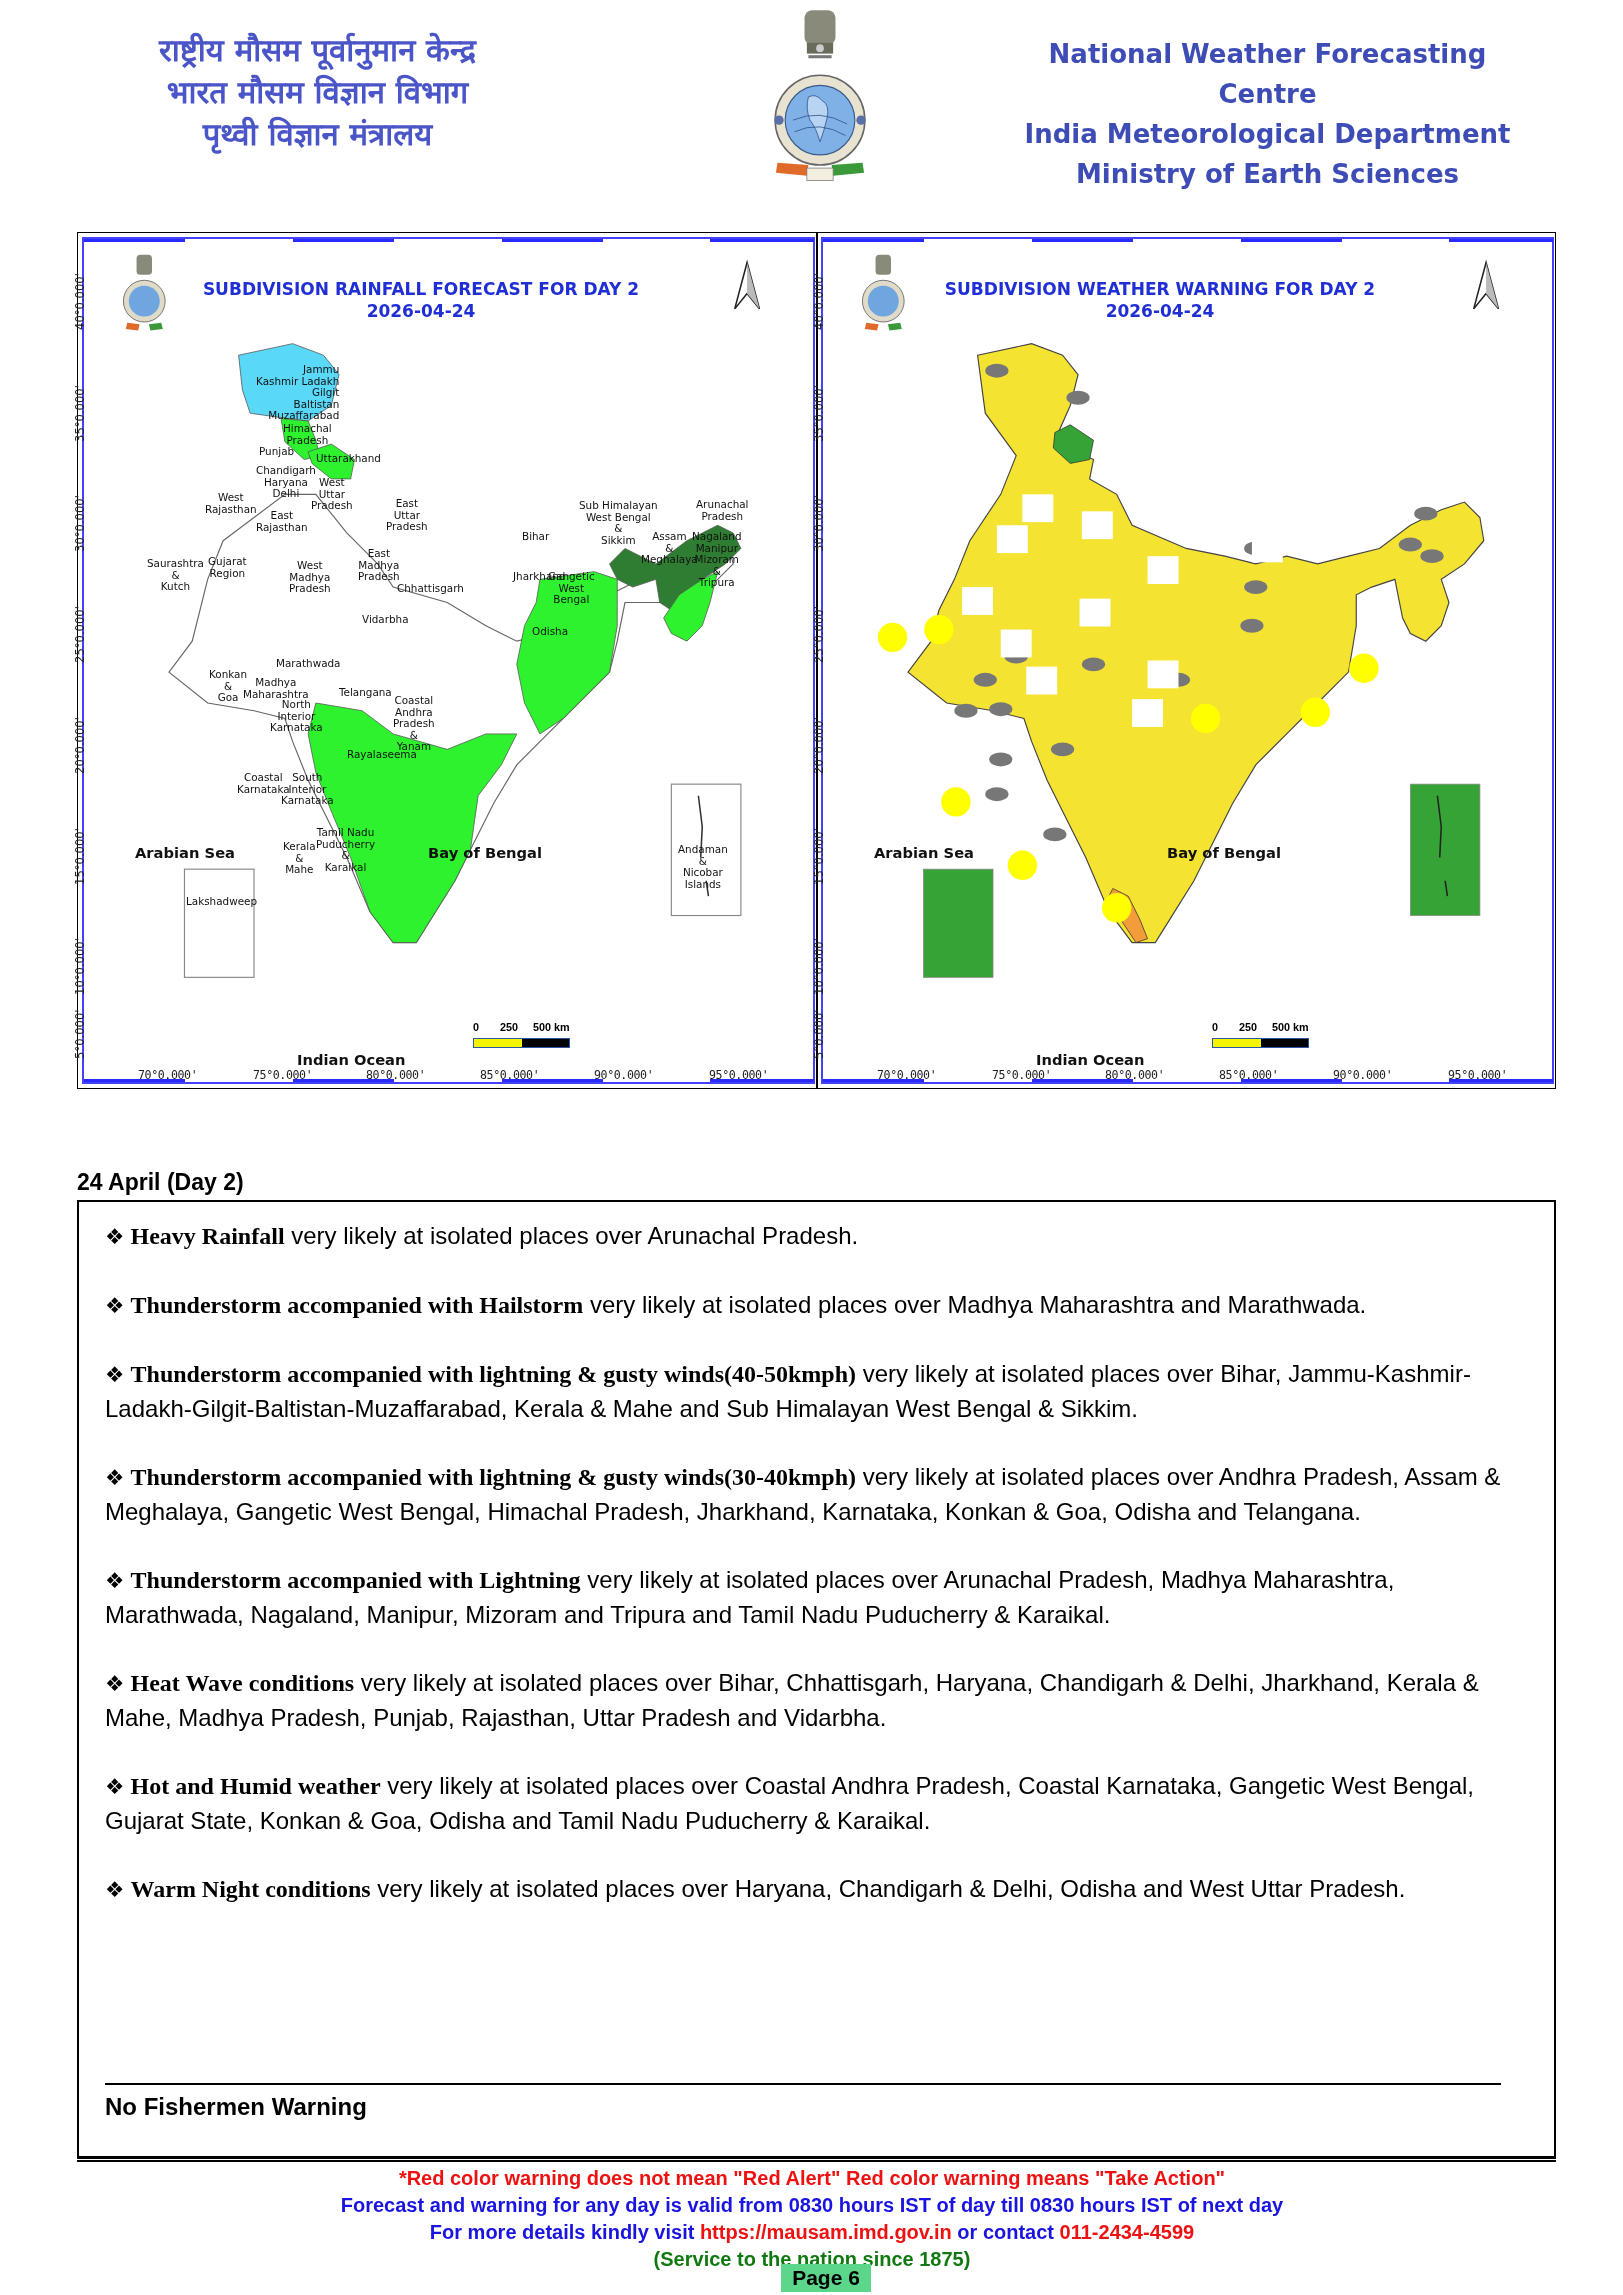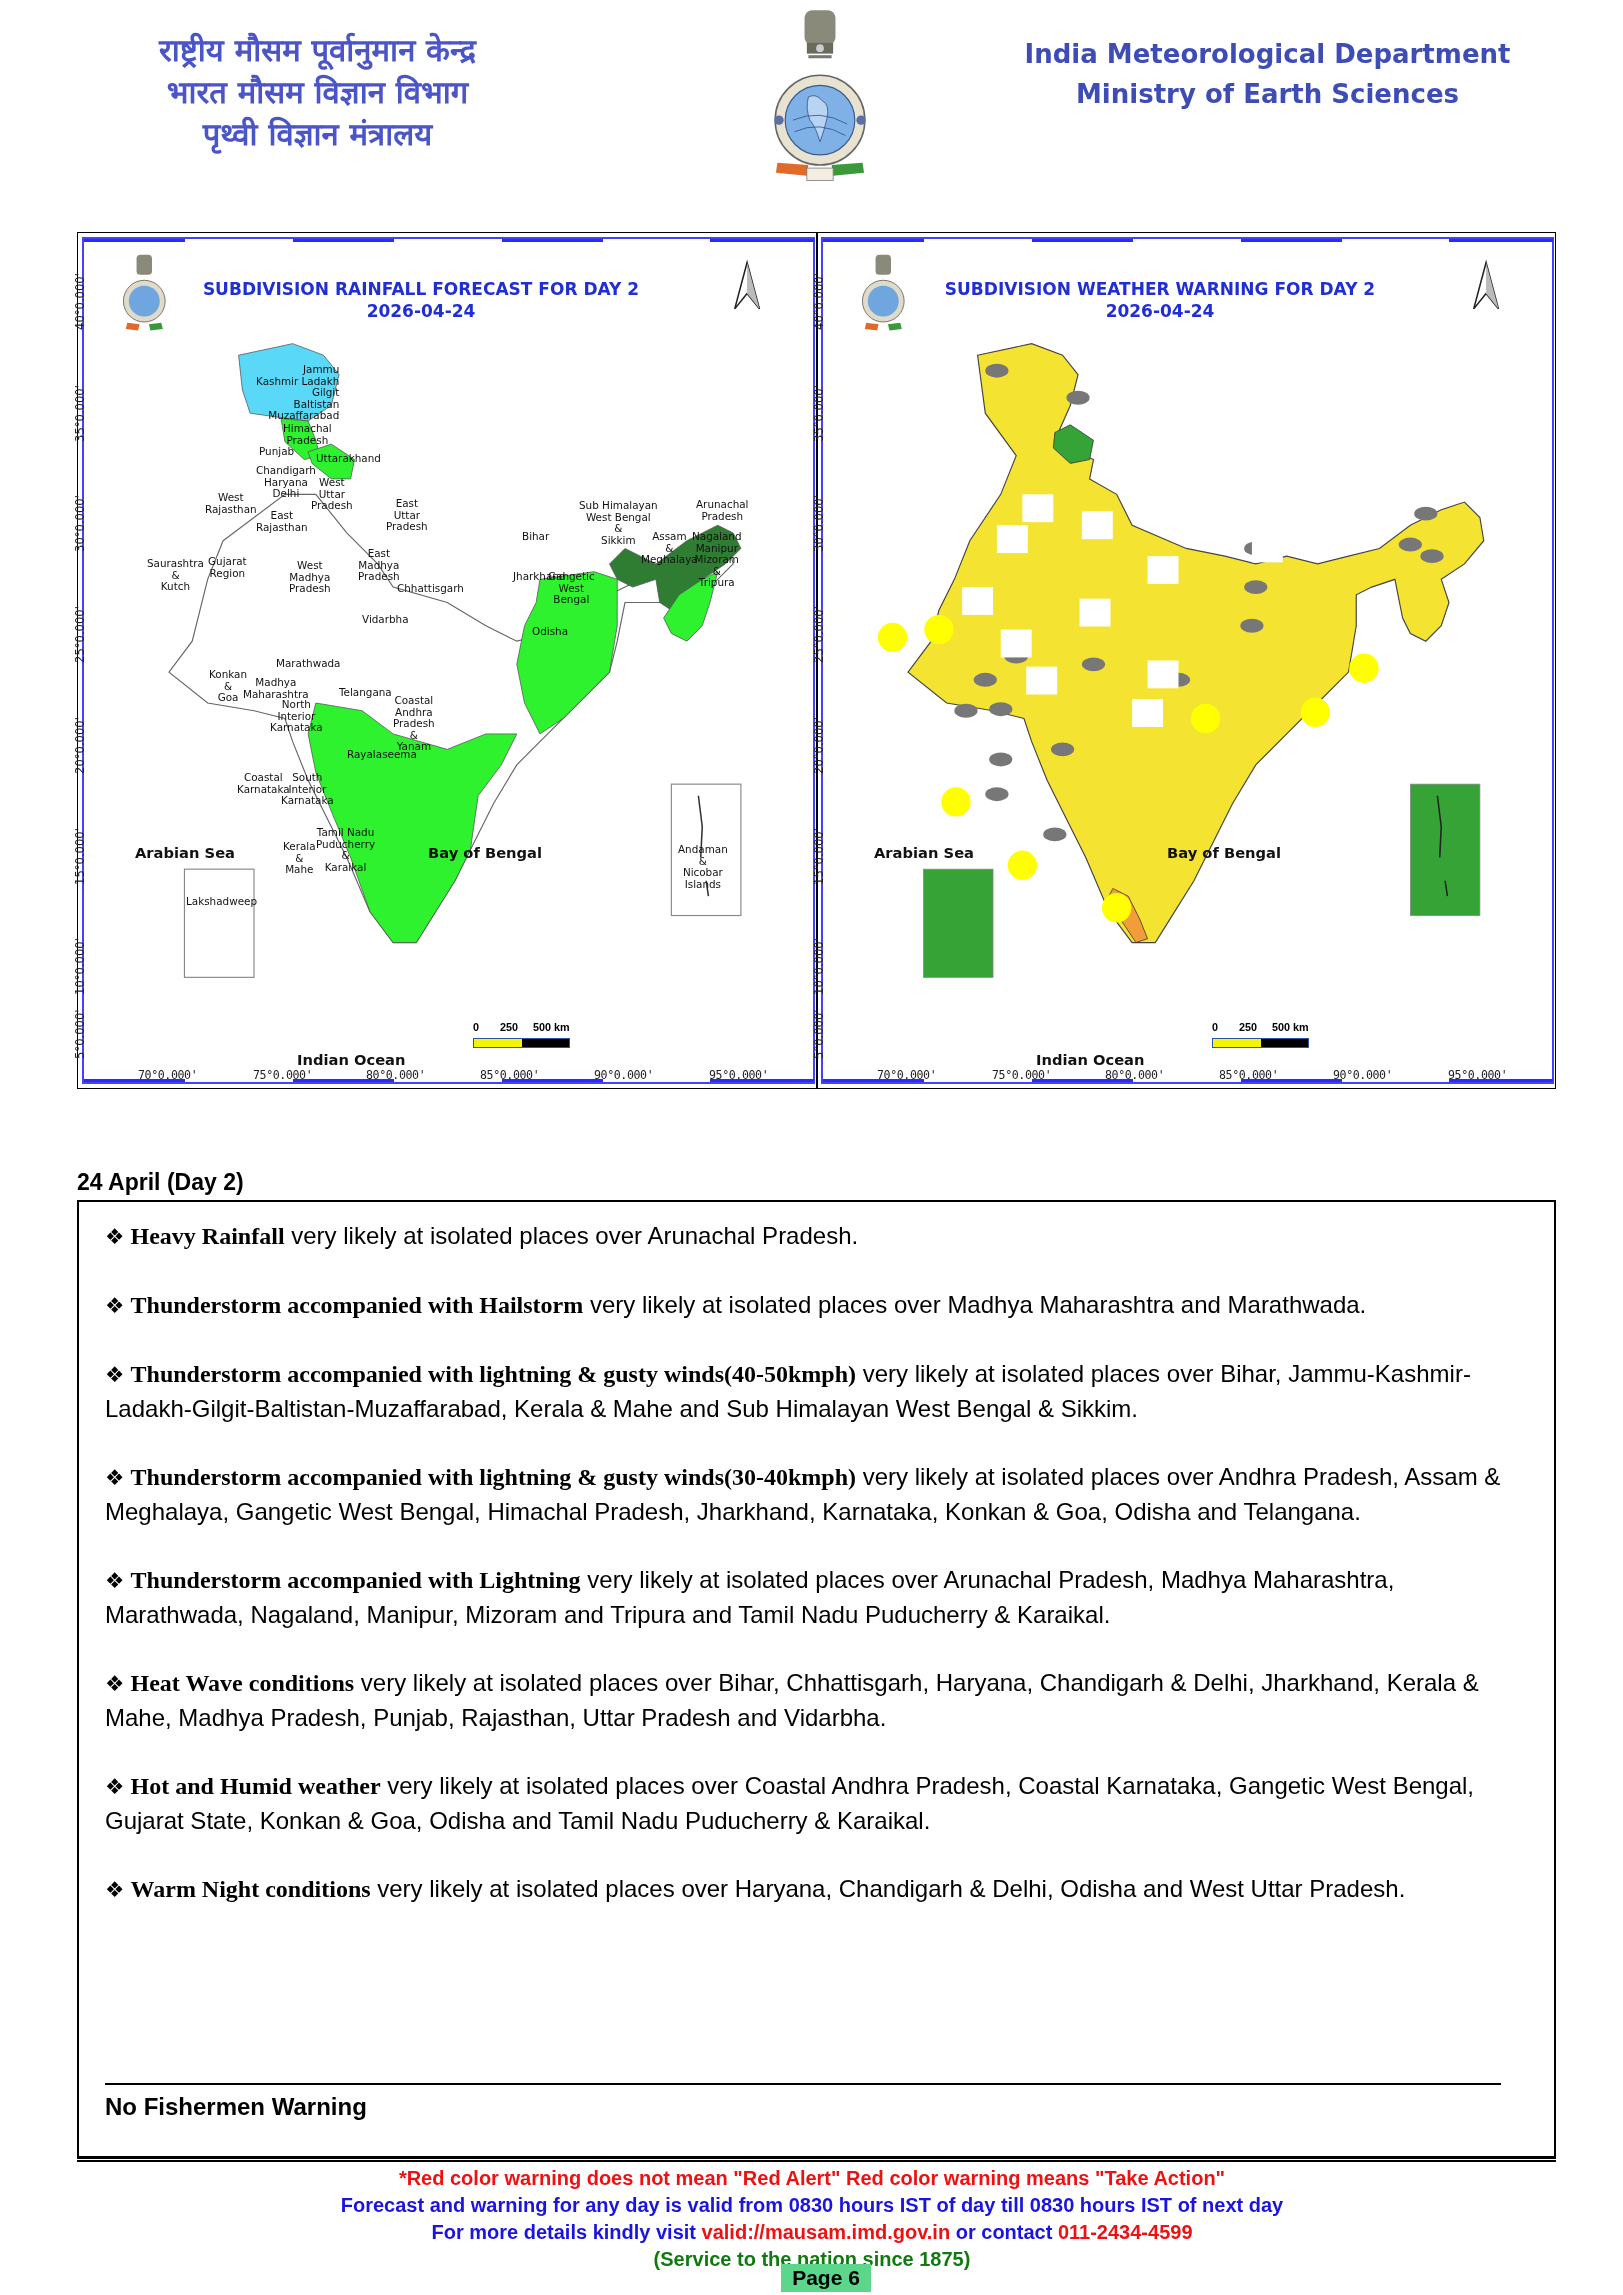--- a/index.html
+++ b/index.html
@@ -63,20 +63,21 @@
   <path d="M42 165 Q75 150 108 170" fill="none" stroke="#2c4c86" stroke-width="1"></path>
   <circle cx="22" cy="150" r="6" fill="#5a6fa8"></circle>
   <circle cx="128" cy="150" r="6" fill="#5a6fa8"></circle>
 
   <path d="M20 205 L60 208 L58 222 L18 218Z" fill="#e06a2a"></path>
   <path d="M90 208 L130 205 L132 218 L92 222Z" fill="#3a9a3a"></path>
   <rect x="58" y="212" width="34" height="16" fill="#f3eee0" stroke="#777"></rect>
 </svg>
 
 <div class="en-title">
+  <div>National Weather Forecasting Centre</div>
   <div>India Meteorological Department</div>
   <div>Ministry of Earth Sciences</div>
 </div>
 
 <div class="maps-outer"></div>
 <div class="map-divider"></div>
 
 <div class="map-panel" style="left:82px;">
   <div class="frame-dash" style="left:0;top:0;width:101px;"></div>
   <div class="frame-dash" style="left:209px;top:0;width:101px;"></div>
@@ -380,17 +381,17 @@
     <div class="warn-item"><span class="diamond">❖</span><b>Warm Night conditions</b><span> very likely at isolated places over Haryana, Chandigarh &amp; Delhi, Odisha and West Uttar Pradesh.</span></div>
   </div>
   <div class="fish-rule"></div>
   <div class="fish-text">No Fishermen Warning</div>
 </div>
 <div class="box-underline"></div>
 
 <div class="footer-line f-red" style="top:2165px;">*Red color warning does not mean "Red Alert" Red color warning means "Take Action"</div>
 <div class="footer-line f-blue" style="top:2192px;">Forecast and warning for any day is valid from 0830 hours IST of day till 0830 hours IST of next day</div>
 <div class="footer-line f-blue" style="top:2219px;">
-  <span>For more details kindly visit </span><span class="f-red">valid://mausam.imd.gov.in</span><span> or contact </span><span class="f-red">011-2434-4599</span>
+  <span>For more details kindly visit </span><span class="f-red">https://mausam.imd.gov.in</span><span> or contact </span><span class="f-red">011-2434-4599</span>
 </div>
 <div class="footer-line f-green" style="top:2246px;">(Service to the nation since 1875)</div>
 <div class="page-badge">Page 6</div>
 
 
 </body></html>

